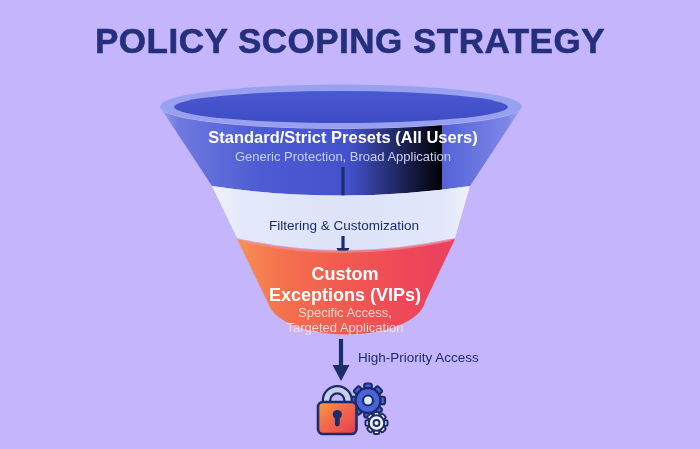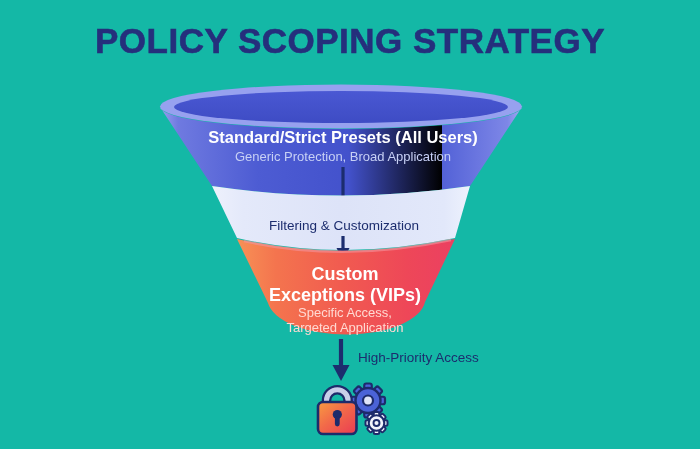--- a/index.html
+++ b/index.html
@@ -1,20 +1,20 @@
 <!DOCTYPE html>
 <html><head>
 <meta charset="utf-8">
 <style>
   html, body { margin: 0; padding: 0; background: #ffffff; }
   #canvas {
     position: relative;
     width: 700px;
     height: 449px;
-    background: #14b8a6;
+    background: #c4b5fd;
     overflow: hidden;
     font-family: "Liberation Sans", sans-serif;
   }
   #page-title {
     position: absolute;
     top: 22px;
     left: 0;
     width: 100%;
     text-align: center;
     font-size: 35px;

